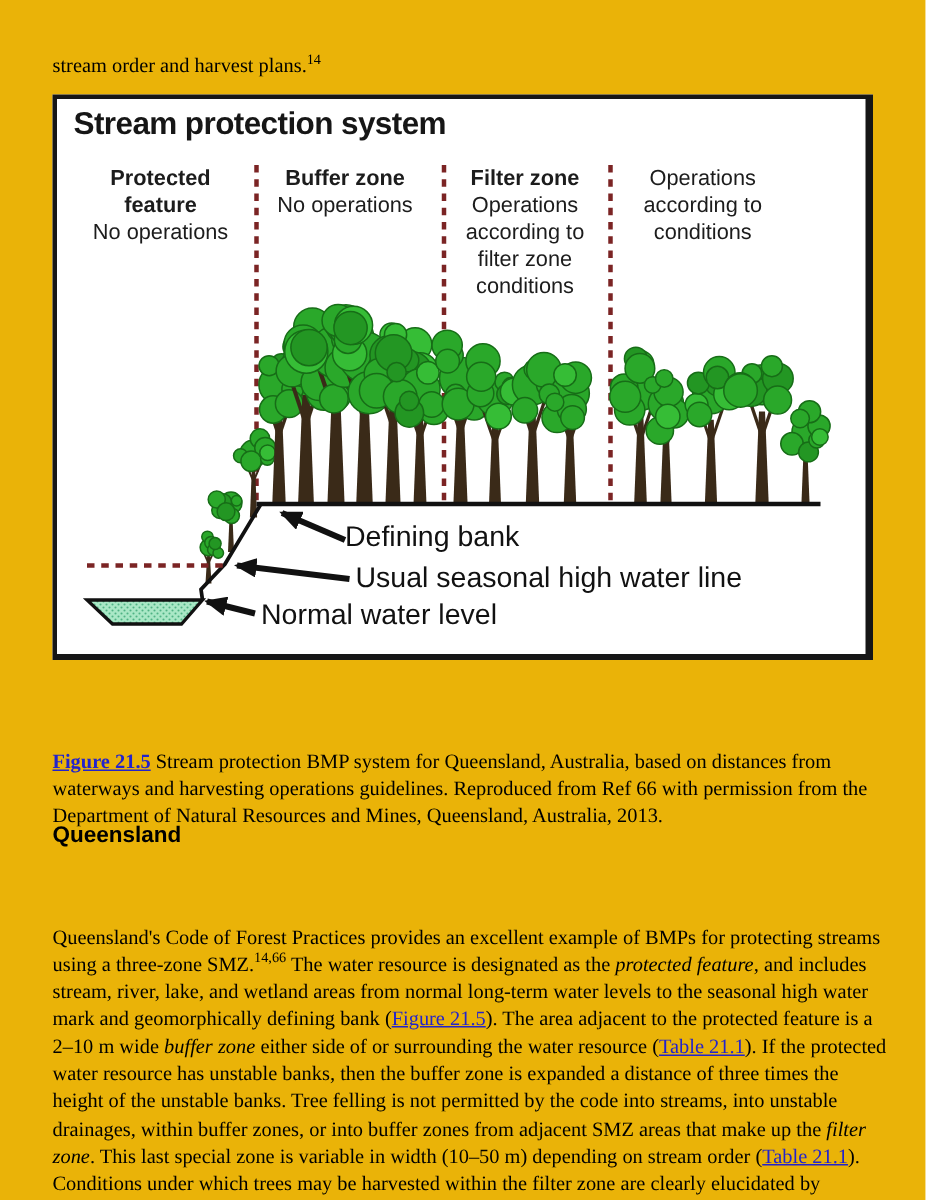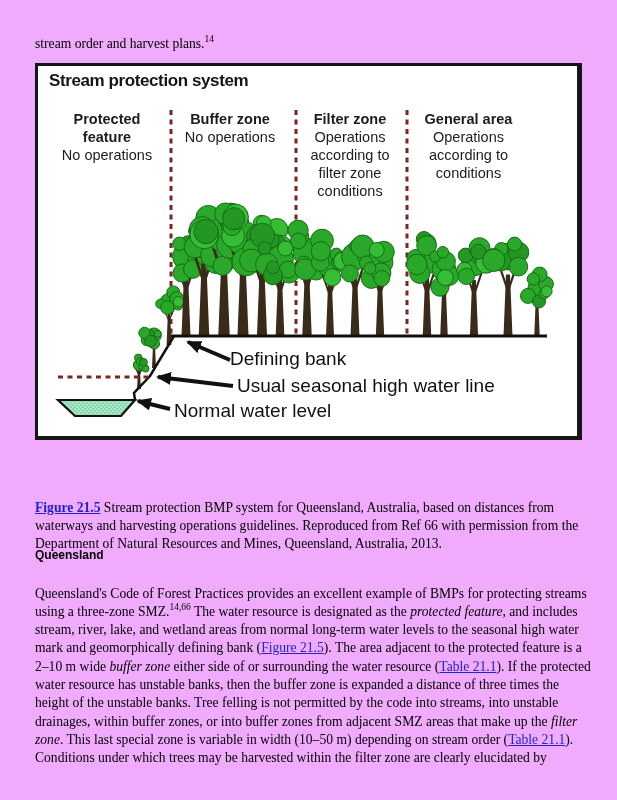--- a/index.html
+++ b/index.html
@@ -1,27 +1,27 @@
 <!DOCTYPE html>
 <html><head>
 <meta charset="utf-8">
 <style>
   html,body{margin:0;padding:0;background:#ffffff;}
   body{width:617px;height:800px;font-family:"Liberation Serif",serif;color:#000;}
-  .page{position:relative;width:617px;height:800px;overflow:hidden;background:#f0abfc;}
+  .page{position:relative;width:617px;height:800px;overflow:hidden;background:#eab308;}
 
   .intro{position:absolute;left:35px;top:36px;font-size:13.6px;}
   sup{font-size:9.5px;line-height:0;}
 
   
   .figbox{position:absolute;left:35px;top:63px;width:539px;height:370px;
           border:3px solid #161616;border-right-width:5px;border-bottom-width:4px;background:#fff;}
   .figbox svg{position:absolute;left:0;top:0;width:539px;height:370px;}
   .figtitle{position:absolute;left:11px;top:5px;font-family:"Liberation Sans",sans-serif;
-            font-weight:bold;font-size:17px;letter-spacing:-0.4px;color:#161616;white-space:nowrap;}
+            font-weight:bold;font-size:21px;letter-spacing:-0.4px;color:#161616;white-space:nowrap;}
   .zone{position:absolute;top:44px;text-align:center;font-family:"Liberation Sans",sans-serif;
         font-size:14.5px;line-height:18px;color:#1c1c1c;}
   .zone .zt{font-weight:bold;}
   #zone-protected{left:8px;width:122px;}
   #zone-protected .zt{width:92px;margin:0 auto;}
   #zone-buffer{left:135px;width:114px;}
   #zone-filter{left:262px;width:100px;}
   #zone-general{left:373px;width:115px;}
   .fig-label{position:absolute;font-family:"Liberation Sans",sans-serif;font-size:19px;
              color:#111;white-space:nowrap;}
@@ -30,22 +30,22 @@
   #lbl-water{left:136px;top:334px;}
 
   .bmp-title{position:absolute;left:75px;top:442px;font-family:"Liberation Sans",sans-serif;
              font-weight:bold;font-size:25px;letter-spacing:-0.4px;color:#171717;white-space:nowrap;}
 
   .caption{position:absolute;left:35px;top:485px;width:553px;font-size:13.6px;line-height:18px;}
   .figref{font-weight:bold;}
   a.doclink{color:#2323cc;text-decoration:underline;cursor:pointer;}
 
   .sect{position:absolute;left:35px;top:548px;font-family:"Liberation Sans",sans-serif;
-        font-weight:bold;font-size:12px;}
-  .bodytext{position:absolute;left:35px;top:571px;width:556px;font-size:13.6px;line-height:18.3px;}
+        font-weight:bold;font-size:15px;}
+  .bodytext{position:absolute;left:35px;top:602px;width:556px;font-size:13.6px;line-height:18.3px;}
   .it{font-style:italic;}
 </style>
 </head>
 <body>
 
 <div class="page">
 
   <div class="intro"><span>stream order and harvest plans.</span><sup>14</sup></div>
 
   <div class="figbox">
@@ -307,21 +307,20 @@
       <div>No operations</div>
     </div>
     <div class="zone" id="zone-filter">
       <div class="zt">Filter zone</div>
       <div>Operations</div>
       <div>according to</div>
       <div>filter zone</div>
       <div>conditions</div>
     </div>
     <div class="zone" id="zone-general">
-      <div class="zt">General area</div>
       <div>Operations</div>
       <div>according to</div>
       <div>conditions</div>
     </div>
 
     <div class="fig-label" id="lbl-bank">Defining bank</div>
     <div class="fig-label" id="lbl-water">Normal water level</div>
     <div class="fig-label" id="lbl-highwater">Usual seasonal high water line</div>
   </div>
 

